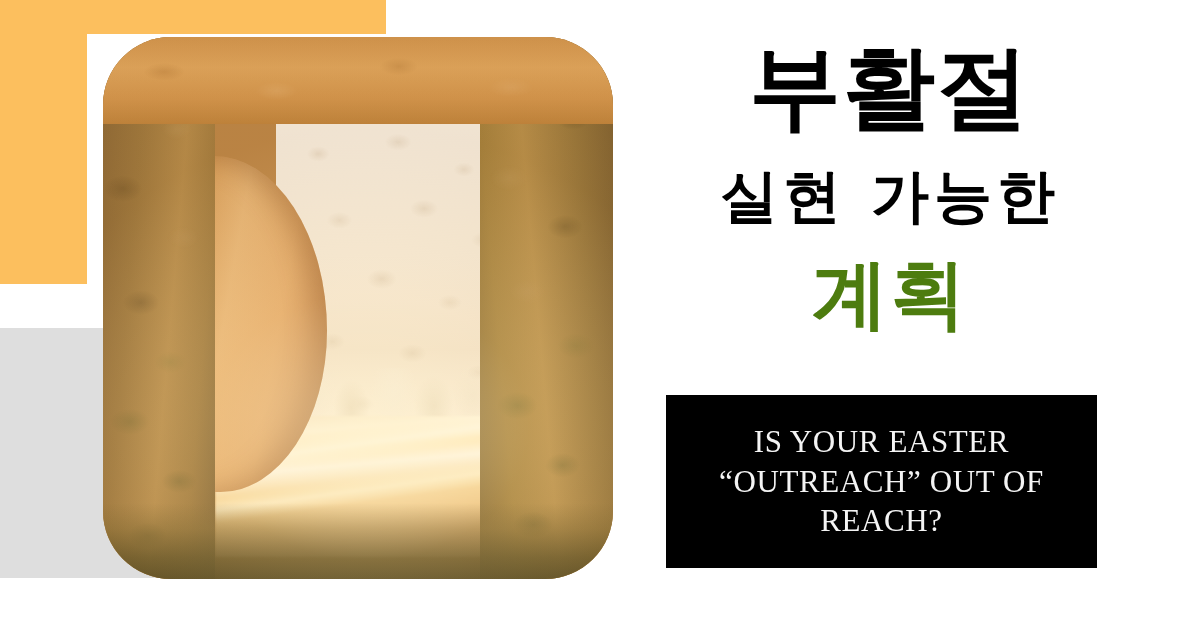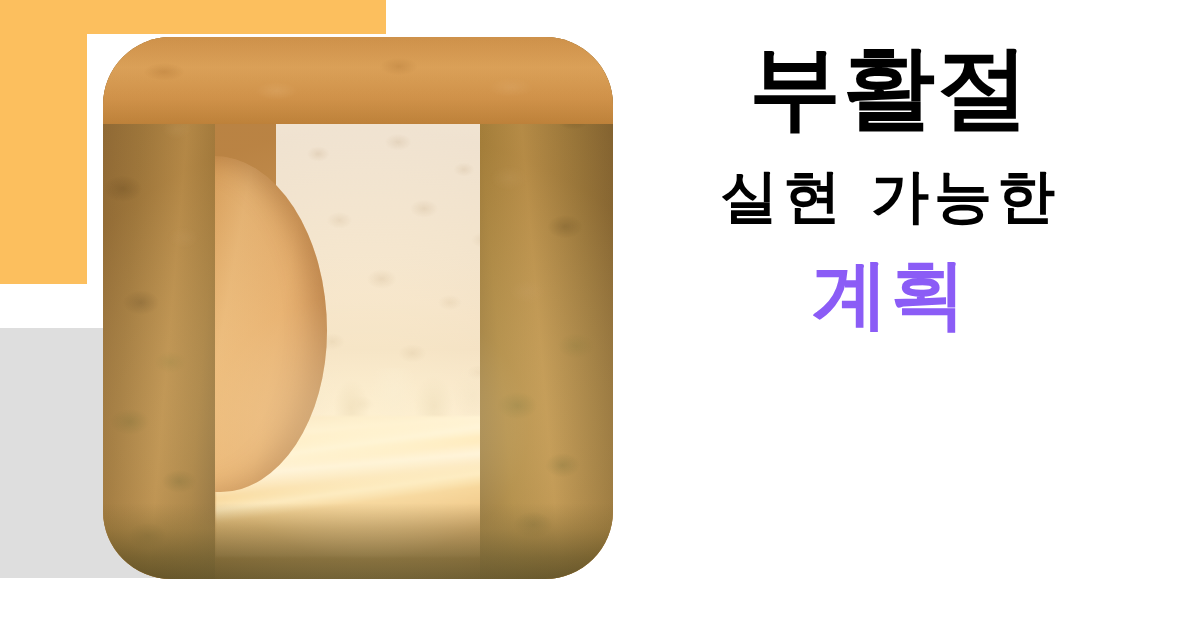--- a/index.html
+++ b/index.html
@@ -319,21 +319,21 @@
     letter-spacing: 5px;
     color: #000000;
     margin: 26px 0 0 0;
   }
   .headline-accent {
     font-family: "DejaVu Sans", sans-serif;
     font-weight: 700;
     font-size: 76px;
     line-height: 1.05;
     letter-spacing: 2px;
-    color: #8b5cf6;
+    color: #4d7c0f;
     margin: 24px 0 0 0;
   }
 
   
   .tagline-banner {
     position: absolute;
     left: 666px;
     top: 395px;
     width: 431px;
     height: 173px;
@@ -373,14 +373,21 @@
     <div class="tomb-lintel"></div>
     <div class="tomb-foreground"></div>
   </div>
 
   <div class="headline-group">
     <div class="headline-main">부활절</div>
     <div class="headline-sub">실현 가능한</div>
     <div class="headline-accent">계획</div>
   </div>
 
+  <div class="tagline-banner">
+    <div class="tagline-text">
+      <span>IS YOUR EASTER</span><br>
+      <span>“OUTREACH” OUT OF</span><br>
+      <span>REACH?</span>
+    </div>
+  </div>
 
 </div>
 
 </body></html>

